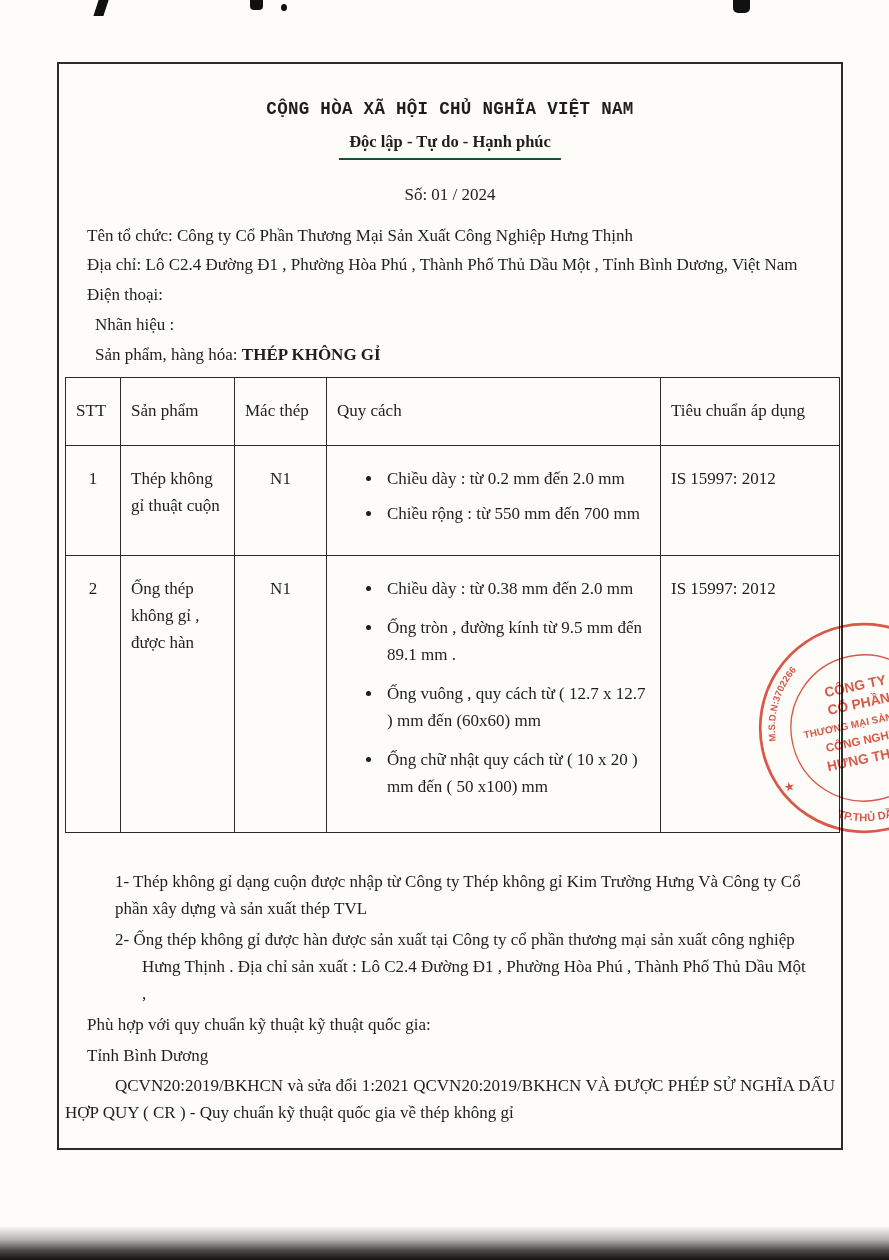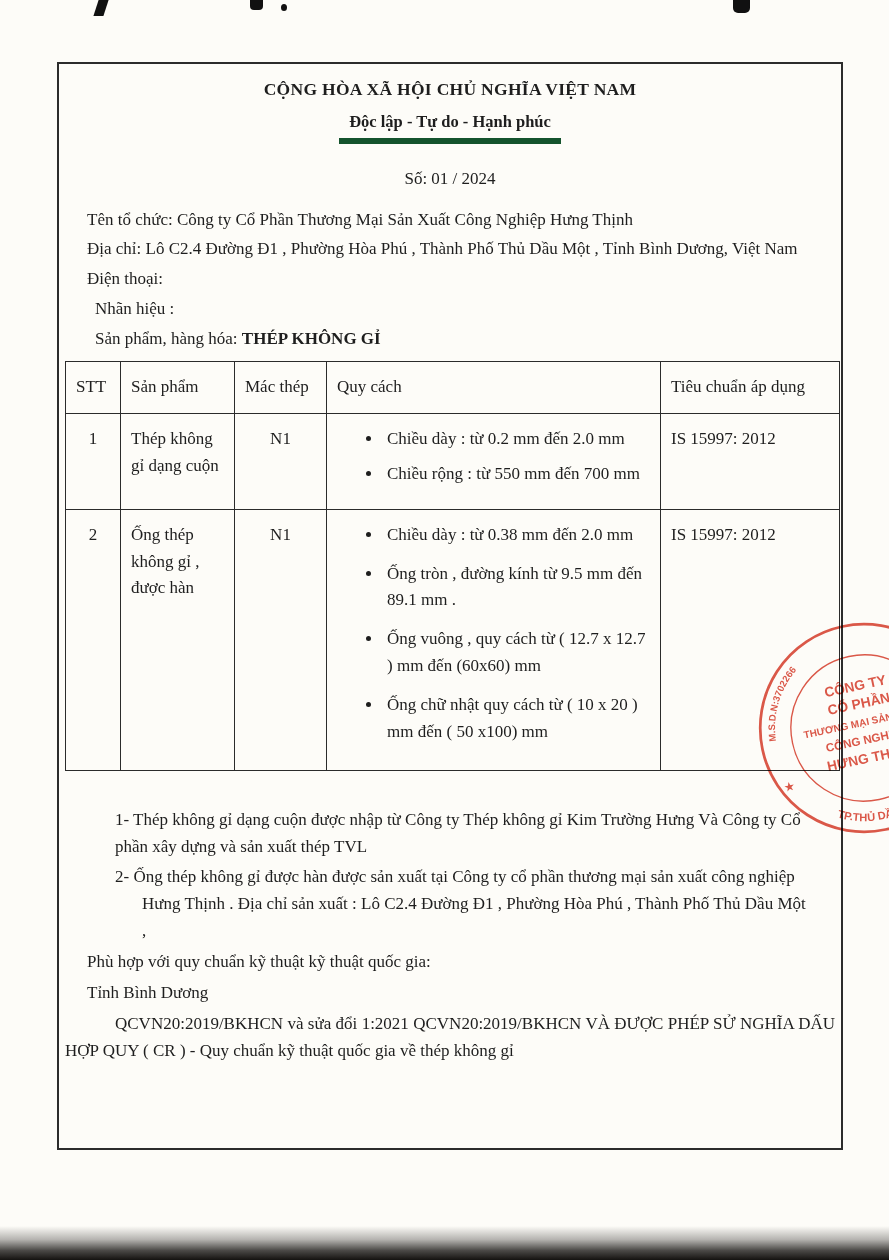--- a/index.html
+++ b/index.html
@@ -23,28 +23,28 @@
     top: 62px;
     width: 786px;
     height: 1088px;
     border: 2px solid #2c2c2c;
   }
 
   .content { padding: 12px 0 0 0; font-size: 17px; line-height: 1.58; }
 
   
   .hdr { text-align: center; }
-  .national-title { font-size: 17.5px; font-weight: bold; letter-spacing: .3px; margin-top: 0; }
+  .national-title { font-size: 17.5px; font-weight: bold; letter-spacing: .3px; margin-top: 20px; font-family: Liberation Mono, monospace; }
   .motto-wrap { margin-top: 5px; }
   .motto {
     display: inline-block;
     font-size: 16.5px;
     font-weight: bold;
     padding: 0 10px 3px 10px;
-    border-bottom: 6px solid #14532d;
+    border-bottom: 2px solid #14532d;
   }
   .doc-title { font-size: 21px; font-weight: bold; letter-spacing: .5px; margin-top: 28px; }
   .doc-number { font-size: 17px; margin-top: 22px; font-family: Liberation Serif, serif; }
 
   
   .info { padding: 14px 28px 0 28px; }
   .info p { margin-bottom: 3px; }
   .indent8 { padding-left: 8px; }
   .bold { font-weight: bold; }
 
@@ -52,21 +52,21 @@
   table.spec {
     width: 774px;
     margin: 8px 6px 0 6px;
     border-collapse: collapse;
     table-layout: fixed;
     font-size: 17px;
   }
   table.spec th, table.spec td {
     border: 1.6px solid #2b2b2b;
     vertical-align: top;
-    padding: 12px 10px;
+    padding: 20px 10px;
   }
   table.spec th { font-weight: normal; text-align: left; height: 42px; vertical-align: middle; }
   th.c-stt, td.c-stt { width: 55px; text-align: center; }
   th.c-sp,  td.c-sp  { width: 114px; }
   th.c-mt,  td.c-mt  { width: 92px; }
   th.c-qc,  td.c-qc  { width: 334px; }
   th.c-tc,  td.c-tc  { width: 179px; }
   td.c-mt { text-align: center; }
   tr.r1 td { height: 96px; }
   tr.r2 td { height: 242px; }
@@ -147,21 +147,21 @@
             <th class="c-stt">STT</th>
             <th class="c-sp">Sản phẩm</th>
             <th class="c-mt">Mác thép</th>
             <th class="c-qc">Quy cách</th>
             <th class="c-tc">Tiêu chuẩn áp dụng</th>
           </tr>
         </thead>
         <tbody>
           <tr class="r1">
             <td class="c-stt">1</td>
-            <td class="c-sp">Thép không gỉ dạng cuộn</td>
+            <td class="c-sp">Thép không gỉ thuật cuộn</td>
             <td class="c-mt">N1</td>
             <td class="c-qc">
               <ul class="qc-list">
                 <li>Chiều dày : từ 0.2 mm đến 2.0 mm</li>
                 <li>Chiều rộng : từ 550 mm đến 700 mm</li>
               </ul>
             </td>
             <td class="c-tc">IS 15997: 2012</td>
           </tr>
           <tr class="r2">

